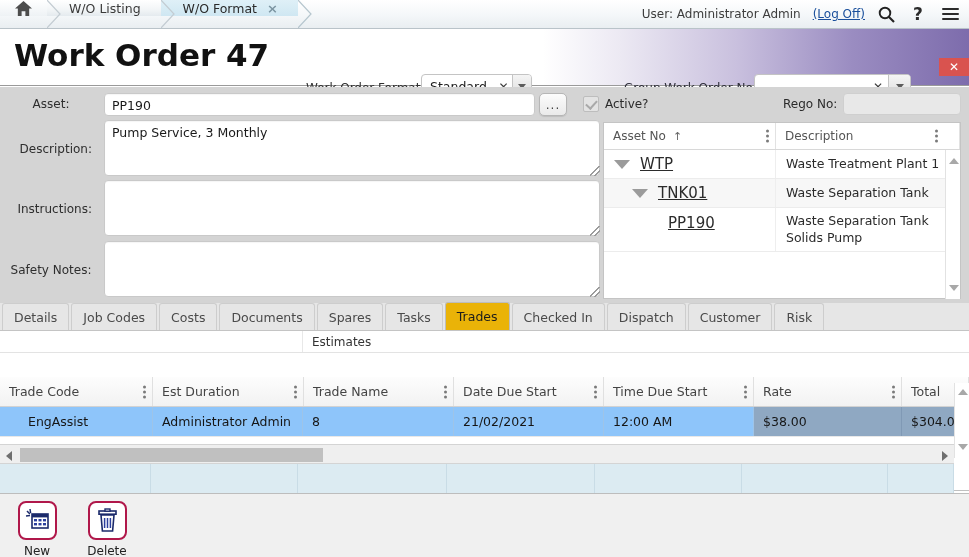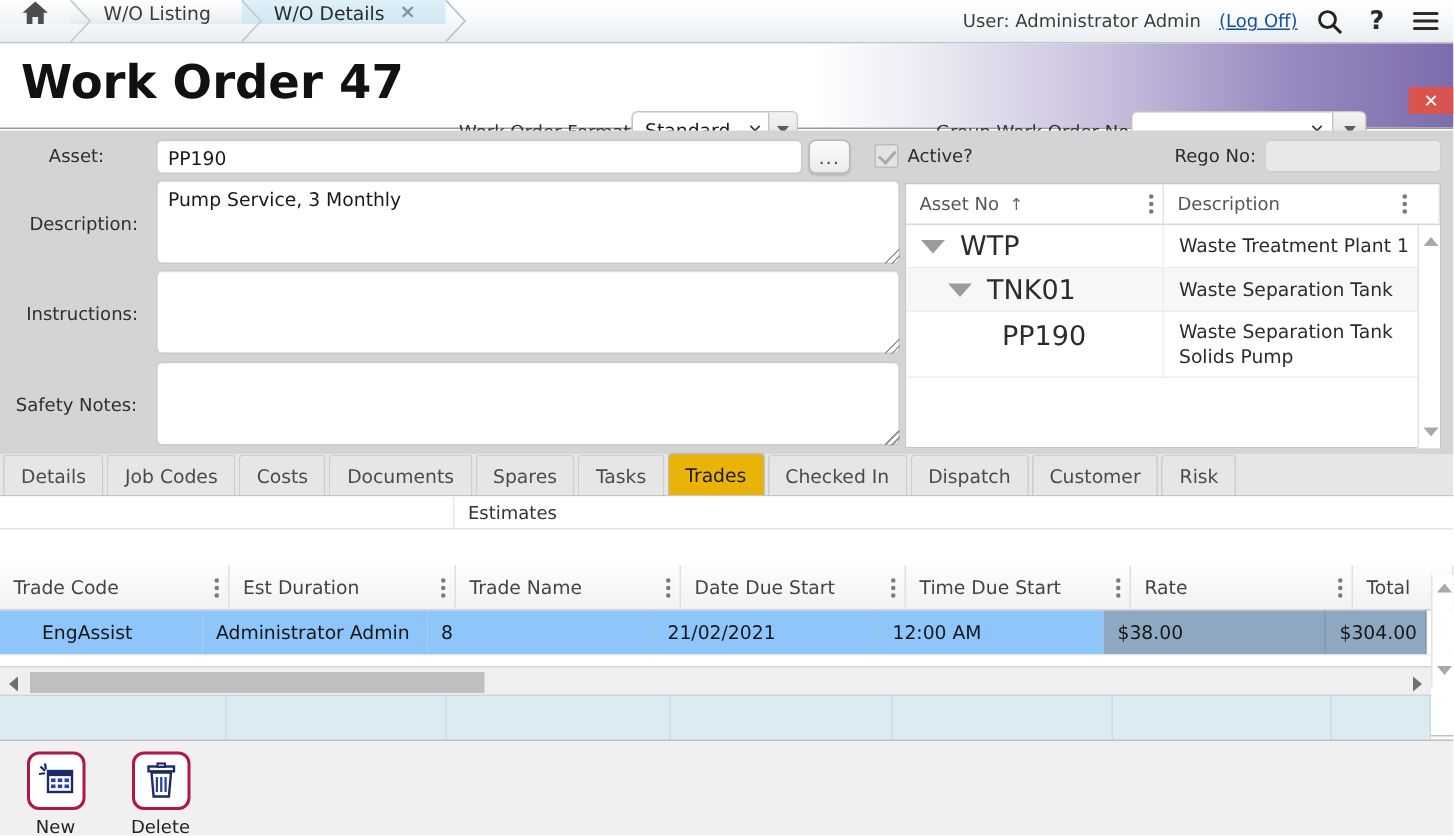--- a/index.html
+++ b/index.html
@@ -161,21 +161,21 @@
   .tr { display: flex; height: 29px; align-items: center; border-bottom: 1px solid #ececec; }
   .tr.alt { background: #f7f7f7; }
   .tr.tall { height: 44px; align-items: flex-start; }
   .tr .c1 { width: 172px; display: flex; align-items: center; height: 100%; position: relative; border-right: 1px solid #eee; }
   .tr .c2 { flex: 1; padding-left: 10px; font-size: 12.5px; color: #2b2b2b; line-height: 1.35; }
   .tr.tall .c2 { padding-top: 5px; }
   .tri {
     width: 0; height: 0; border-left: 8px solid transparent; border-right: 8px solid transparent;
     border-top: 9px solid #9b9b9b;
   }
-  .tr .node { font-size: 18px; color: #2b2b2b; }
+  .tr .node { font-size: 15px; color: #2b2b2b; text-decoration: underline; }
   .vscroll {
     position: absolute; right: 0; top: 0; width: 15px; height: 149px;
     background: #fff; border-left: 1px solid #e2e2e2;
   }
   .vscroll .up, .vscroll .dn {
     position: absolute; left: 3px; width: 0; height: 0;
     border-left: 5px solid transparent; border-right: 5px solid transparent;
   }
   .vscroll .up { top: 8px; border-bottom: 6px solid #a8a8a8; }
   .vscroll .dn { bottom: 8px; border-top: 6px solid #a8a8a8; }
@@ -284,21 +284,21 @@
       </div>
       <div class="crumb">
         <span>W/O Listing</span>
         <span class="chev">
           <svg width="14" height="28" viewBox="0 0 14 28">
               <path d="M0 0 L13 14 L0 28" fill="none" stroke="#c3ccd2" stroke-width="1.2"></path>
             </svg>
         </span>
       </div>
       <div class="crumb active">
-        <span>W/O Details</span>
+        <span>W/O Format</span>
         <span class="crumb-close">×</span>
         <span class="chev">
           <svg width="14" height="28" viewBox="0 0 14 28">
               <path d="M0 0 L13 14 L0 28" fill="none" stroke="#b6c6ce" stroke-width="1.2"></path>
             </svg>
         </span>
       </div>
     </div>
     <div class="topbar-right">
       <span class="usr">User: Administrator Admin</span>
@@ -495,21 +495,21 @@
             <i></i>
             <i></i>
             <i></i>
           </span>
         </div>
         <div class="hc" style="width: 67px;">
           <span>Total</span>
         </div>
       </div>
     <div class="data-row" id="grid-row">
-        <div class="dc" style="width: 135px; padding-left: 28px;">EngAssist</div>
+        <div class="dc" style="width: 153px; padding-left: 28px;">EngAssist</div>
         <div class="dc" style="width: 150px;">Administrator Admin</div>
         <div class="dc" style="width: 151px;">8</div>
         <div class="dc" style="width: 150px;">21/02/2021</div>
         <div class="dc" style="width: 150px;">12:00 AM</div>
         <div class="dc readonly" style="width: 148px;">$38.00</div>
         <div class="dc readonly" style="width: 67px;">$304.00</div>
       </div>
     <div class="grid-filler"></div>
     <div class="gvscroll">
       <div class="up"></div>

